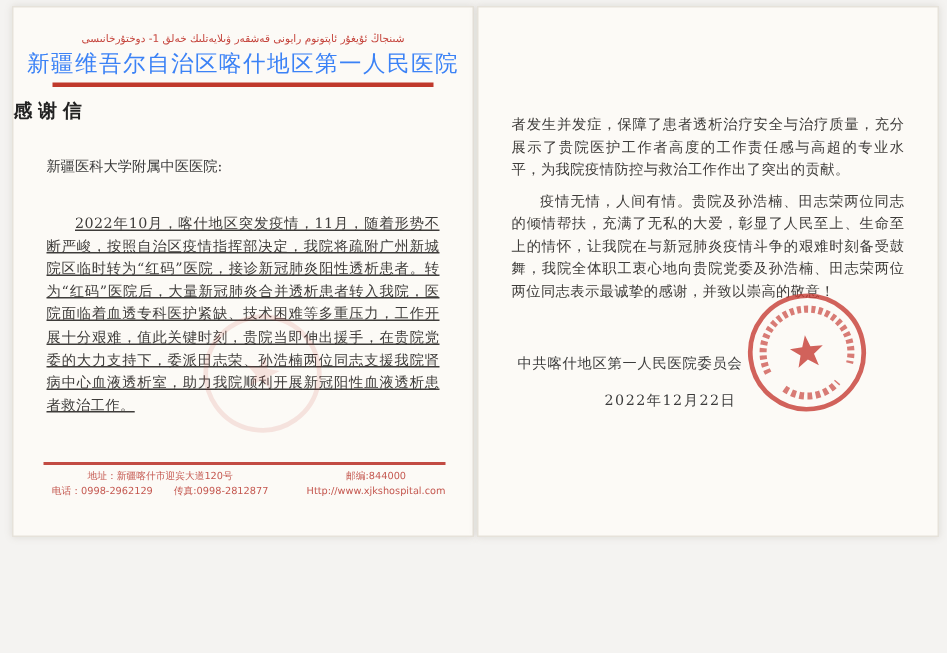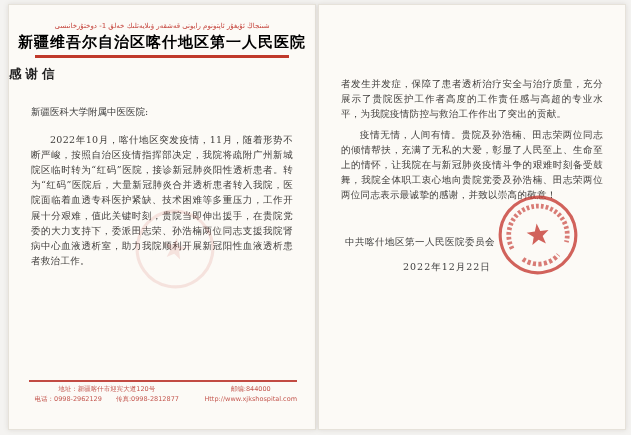--- a/index.html
+++ b/index.html
@@ -3,45 +3,45 @@
 <meta charset="utf-8">
 <style>
   html,body{margin:0;padding:0;}
   body{
     width:631px;height:435px;position:relative;overflow:hidden;
     background:#f4f3f1;
     font-family:"DejaVu Serif","Liberation Serif",serif;
     color:#3b3b3b;
   }
   .page{
-    position:absolute;top:4px;width:308px;height:426px;
+    position:absolute;top:4px;width:308px;height:354px;
     background:#fcfaf6;
     border:1px solid #e6e2da;
     box-shadow:0 0 5px rgba(120,110,95,.18);
     box-sizing:border-box;
   }
   #page1{left:8px;}
   #page2{left:318px;}
 
   
   .letterhead{text-align:center;padding-top:17px;}
   .uy{font-size:7px;line-height:9px;color:#c5443c;direction:rtl;
       font-family:"DejaVu Sans",sans-serif;}
-  .hospital{font-size:15px;line-height:19px;font-weight:bold;color:#000000;
+  .hospital{font-size:15px;line-height:19px;font-weight:normal;color:#3b82f6;
       letter-spacing:1px;margin-top:2px;white-space:nowrap;}
   .rule{height:2.5px;background:#c0392b;width:254px;margin:3px auto 0;}
 
   .letter-title{text-align:left;font-size:12.5px;font-weight:bold;
       letter-spacing:4px;margin-top:8px;color:#222;}
 
   .salutation{font-size:9.5px;margin:21px 22px 0;line-height:15px;}
 
   .para{font-size:9.5px;line-height:15.2px;margin:5px 22px 0;
       text-indent:2em;text-align:justify;letter-spacing:.3px;color:#3e3c3a;}
-  .para.first{margin-top:13px;}
+  .para.first{margin-top:23px;text-decoration:underline;}
   .para.cont{text-indent:0;margin-top:16px;}
   #page2 .body2{padding-top:55px;}
 
   
   .footer{position:absolute;left:20px;right:18px;bottom:25px;
       border-top:2px solid #c24b43;padding-top:3px;
       color:#c4574f;font-size:6.5px;line-height:9.5px;
       font-family:"DejaVu Sans",sans-serif;
       display:flex;justify-content:space-between;}
   .footer .col1{width:58%;}

